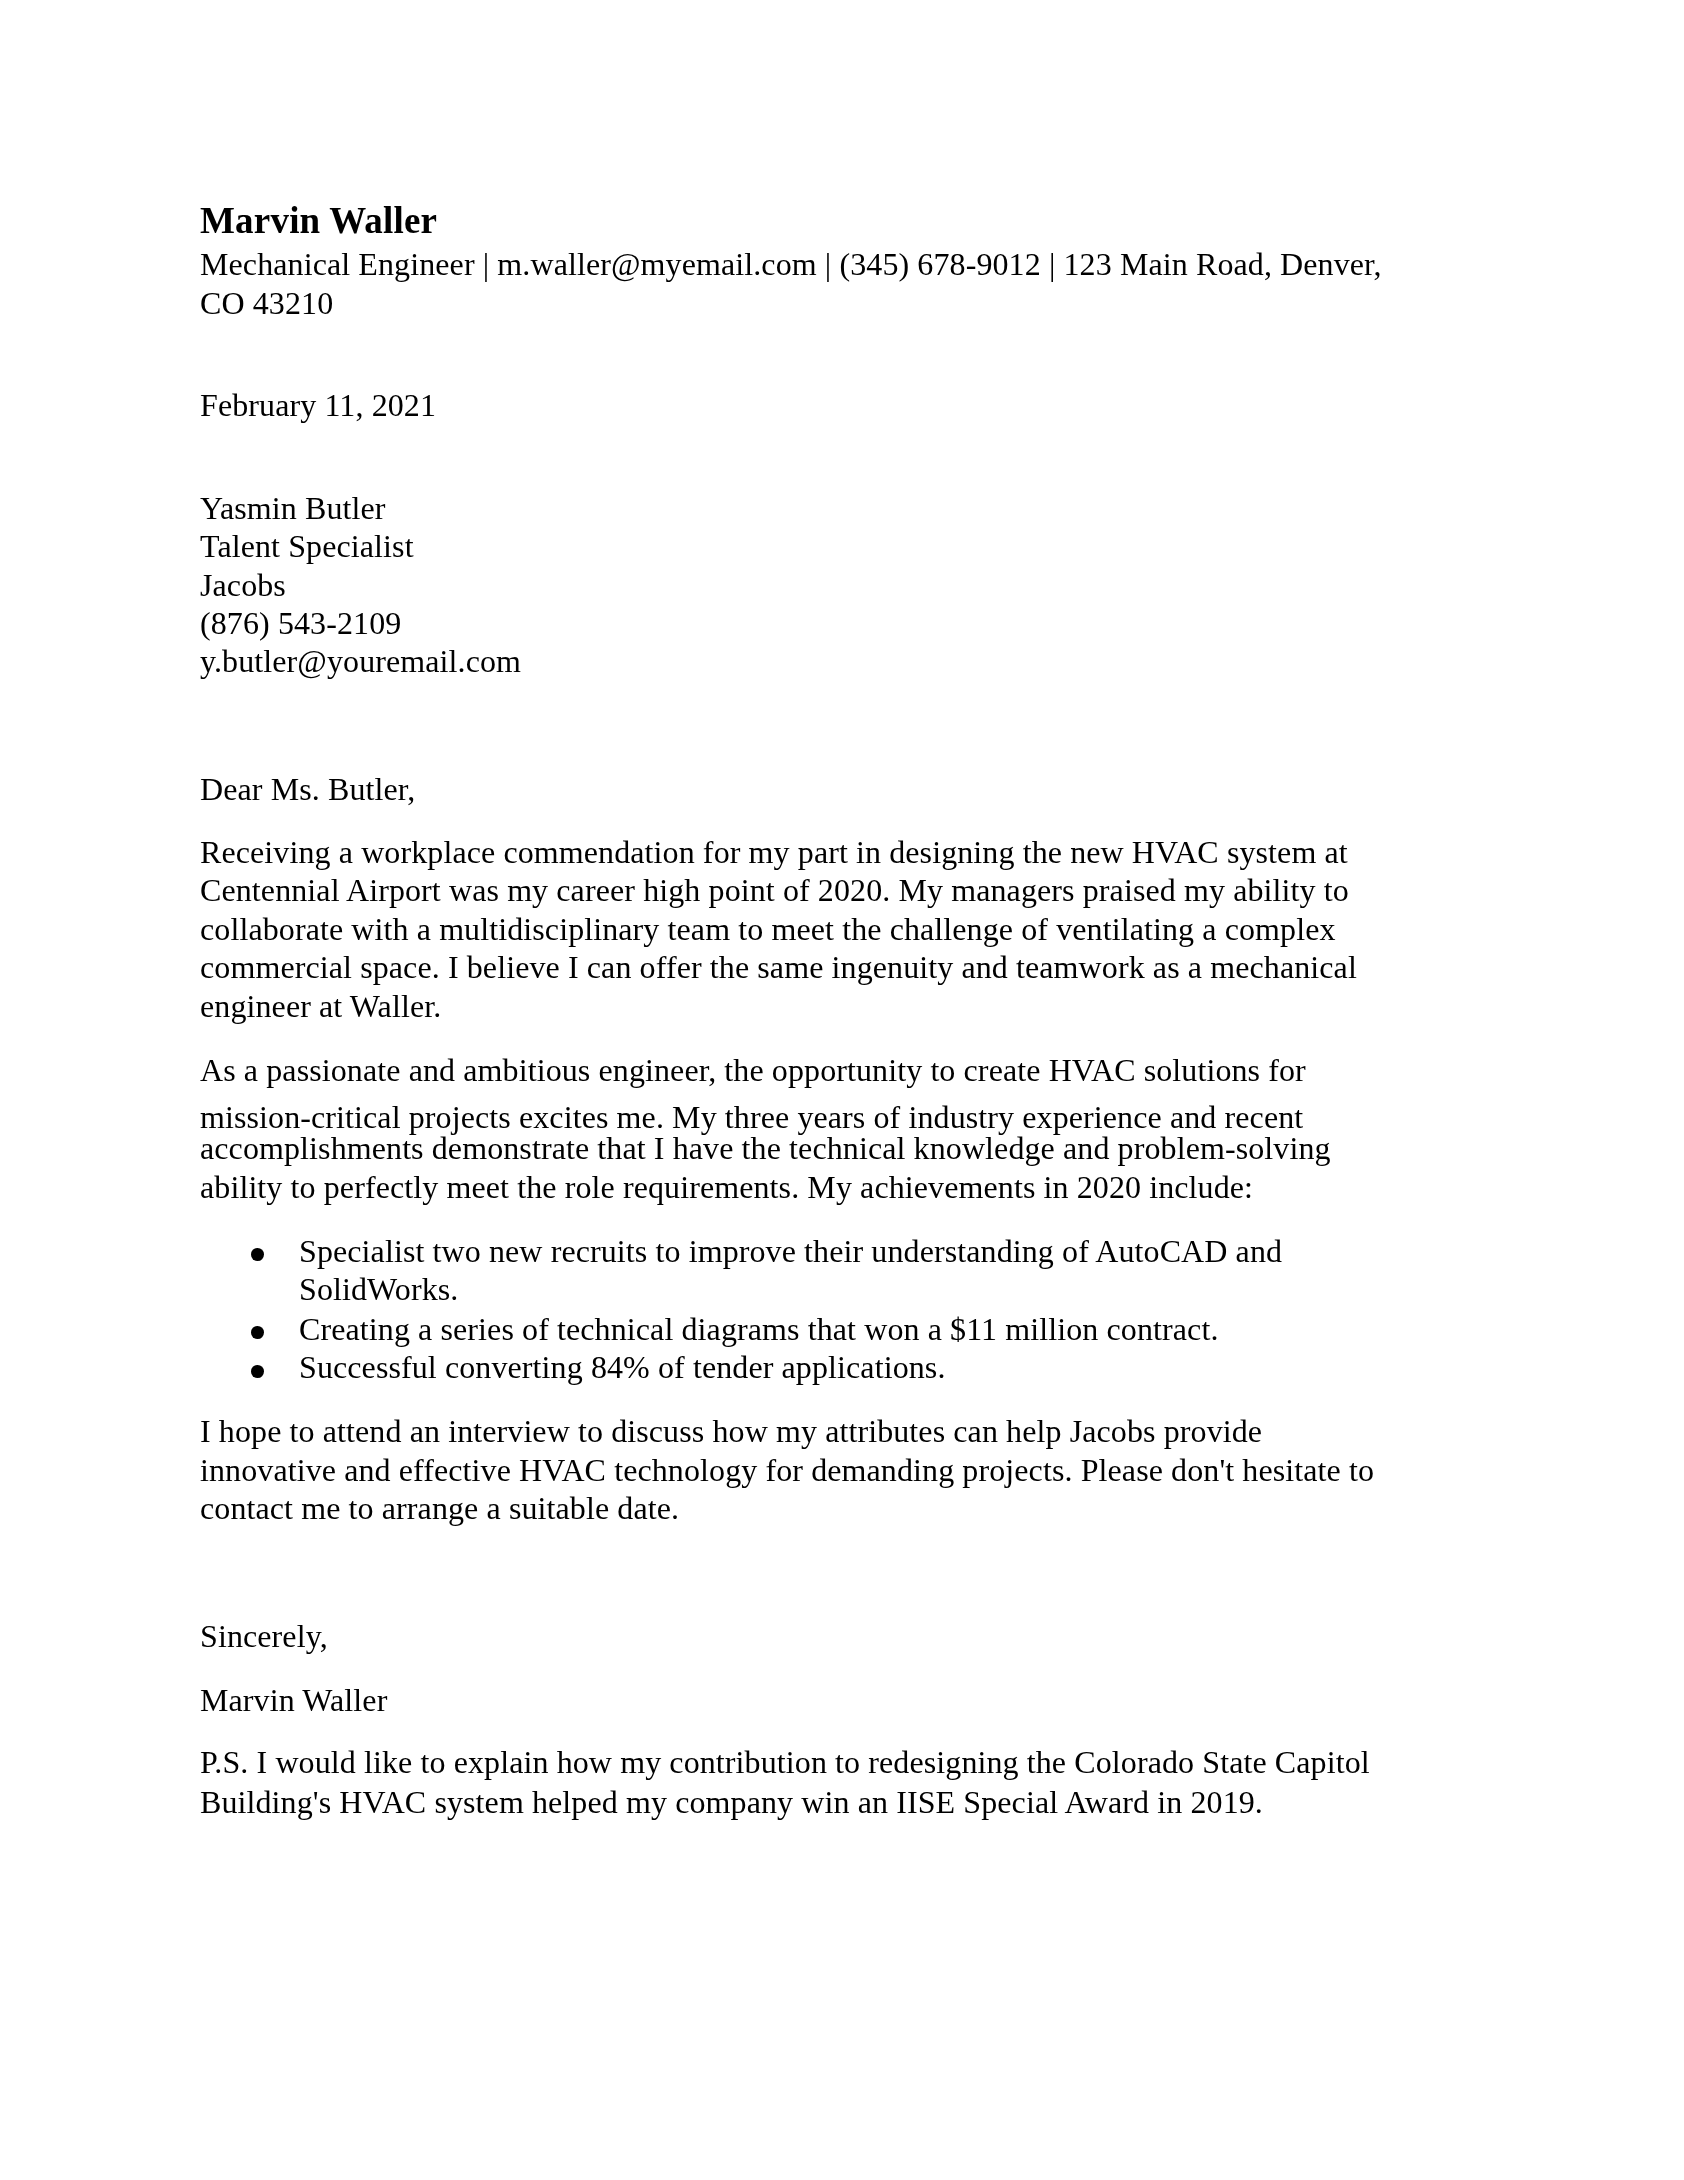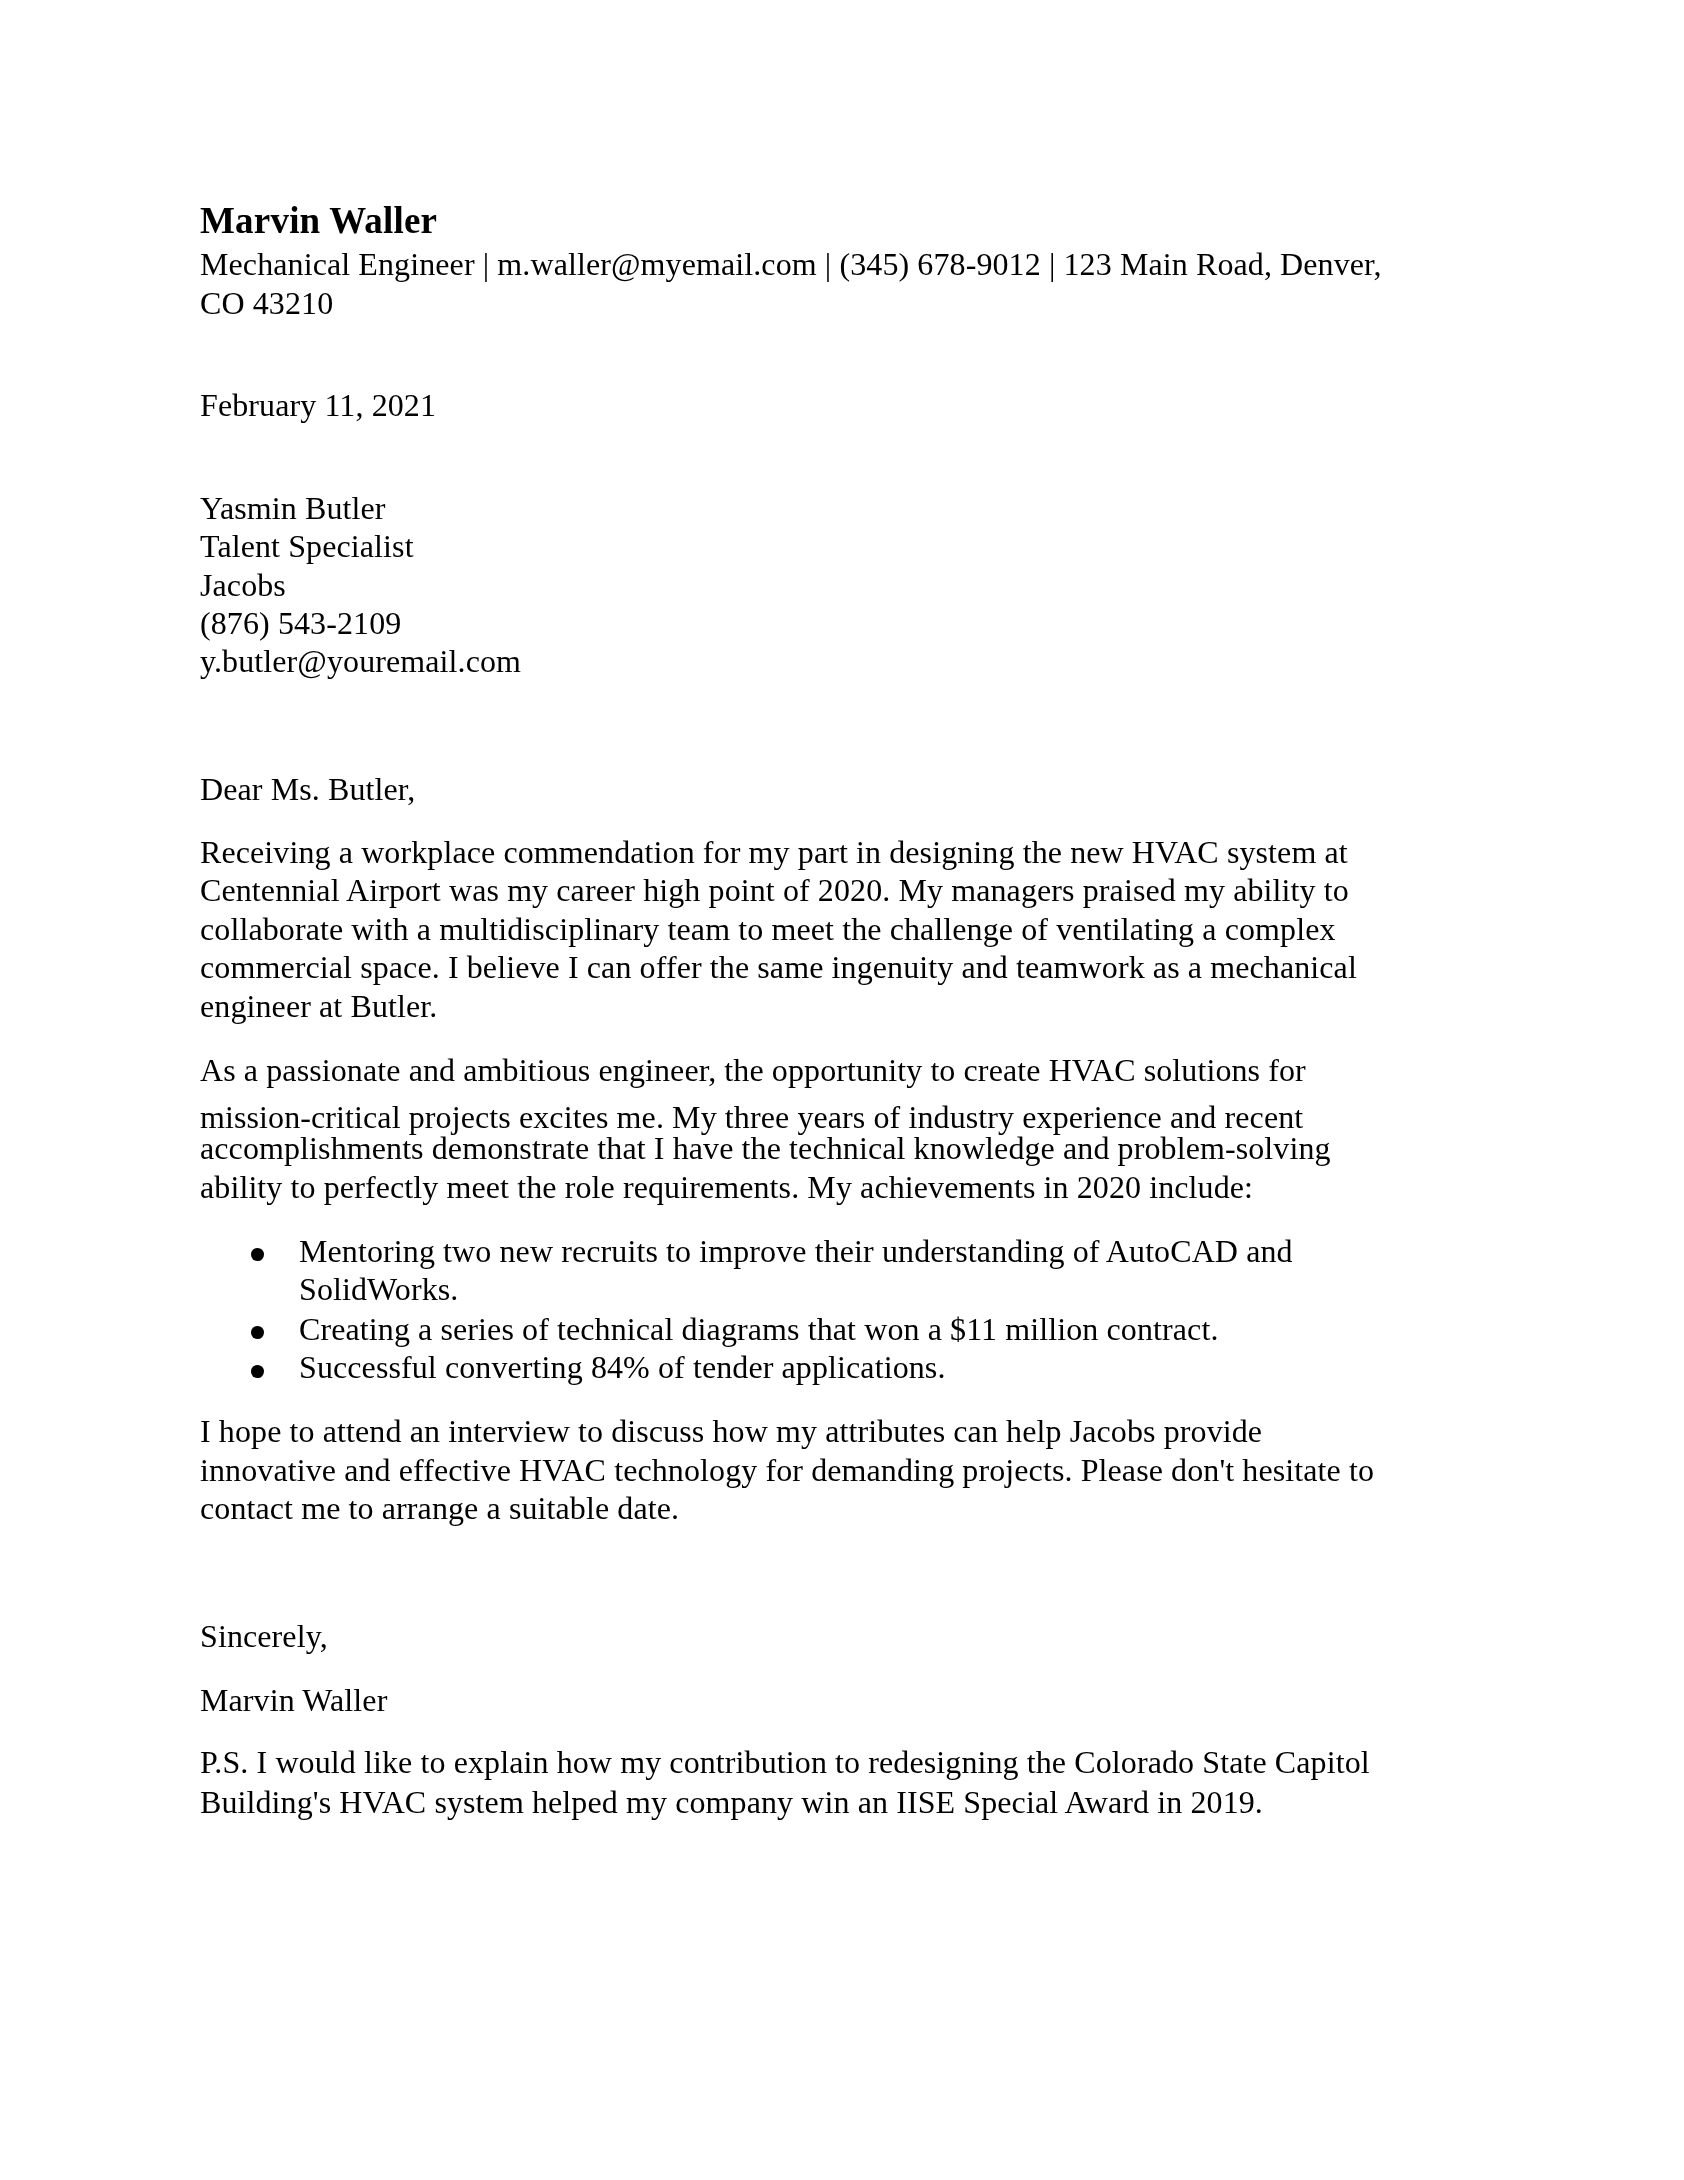--- a/index.html
+++ b/index.html
@@ -68,34 +68,34 @@
     <div class="line" style="top:642px">y.butler@youremail.com</div>
   </div>
 
   <div class="line" style="top:770px">Dear Ms. Butler,</div>
 
   <div>
     <div class="line" style="top:833px">Receiving a workplace commendation for my part in designing the new HVAC system at</div>
     <div class="line" style="top:871px">Centennial Airport was my career high point of 2020. My managers praised my ability to</div>
     <div class="line" style="top:910px">collaborate with a multidisciplinary team to meet the challenge of ventilating a complex</div>
     <div class="line" style="top:948px">commercial space. I believe I can offer the same ingenuity and teamwork as a mechanical</div>
-    <div class="line" style="top:987px">engineer at Butler.</div>
+    <div class="line" style="top:987px">engineer at Waller.</div>
   </div>
 
   <div>
     <div class="line" style="top:1051px">As a passionate and ambitious engineer, the opportunity to create HVAC solutions for</div>
     <div class="line" style="top:1098px">mission-critical projects excites me. My three years of industry experience and recent</div>
     <div class="line" style="top:1129px">accomplishments demonstrate that I have the technical knowledge and problem-solving</div>
     <div class="line" style="top:1168px">ability to perfectly meet the role requirements. My achievements in 2020 include:</div>
   </div>
 
   <div>
     <div class="bullet-row">
       <span class="dot" style="top:1248px"></span>
-      <div class="line indent" style="top:1232px">Mentoring two new recruits to improve their understanding of AutoCAD and</div>
+      <div class="line indent" style="top:1232px">Specialist two new recruits to improve their understanding of AutoCAD and</div>
       <div class="line indent" style="top:1270px">SolidWorks.</div>
     </div>
     <div class="bullet-row">
       <span class="dot" style="top:1326px"></span>
       <div class="line indent" style="top:1310px">Creating a series of technical diagrams that won a $11 million contract.</div>
     </div>
     <div class="bullet-row">
       <span class="dot" style="top:1365px"></span>
       <div class="line indent" style="top:1348px">Successful converting 84% of tender applications.</div>
     </div>

